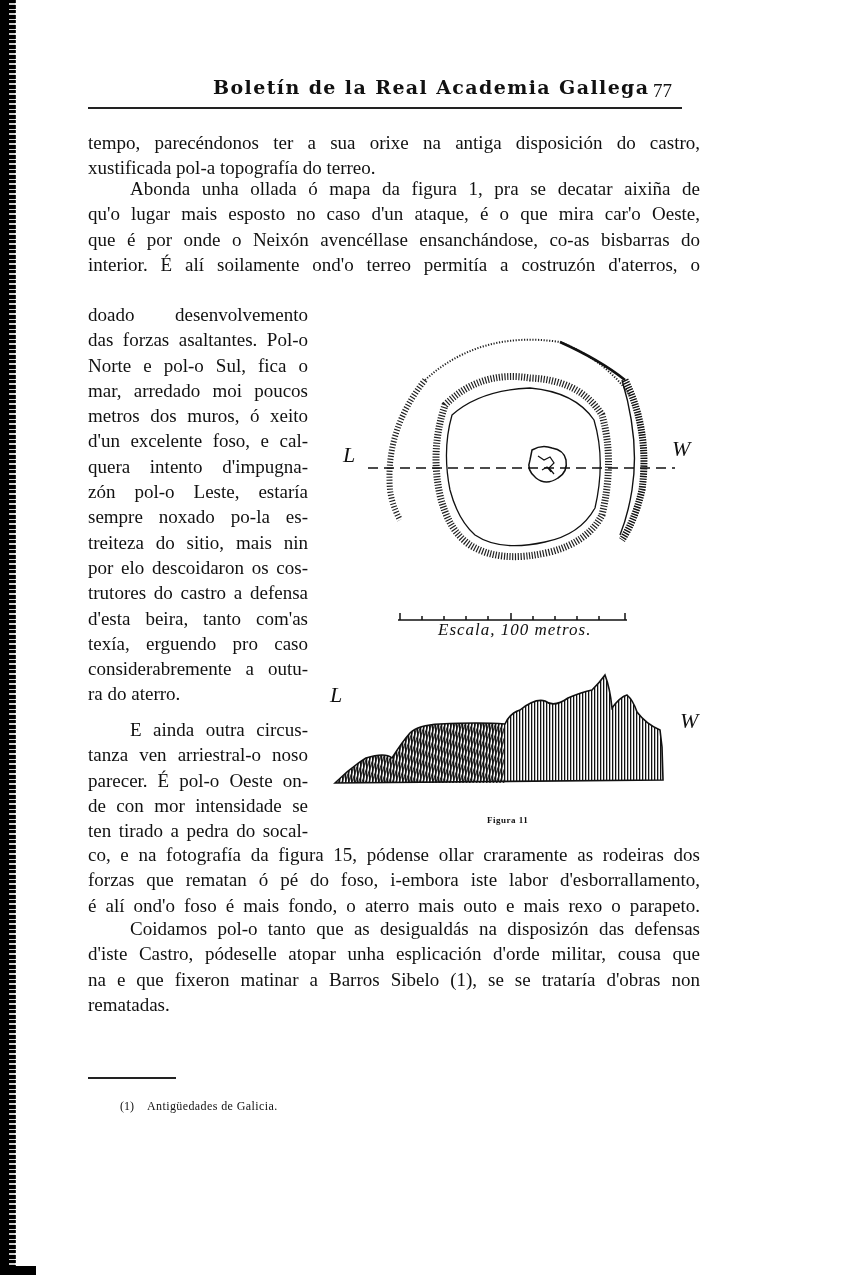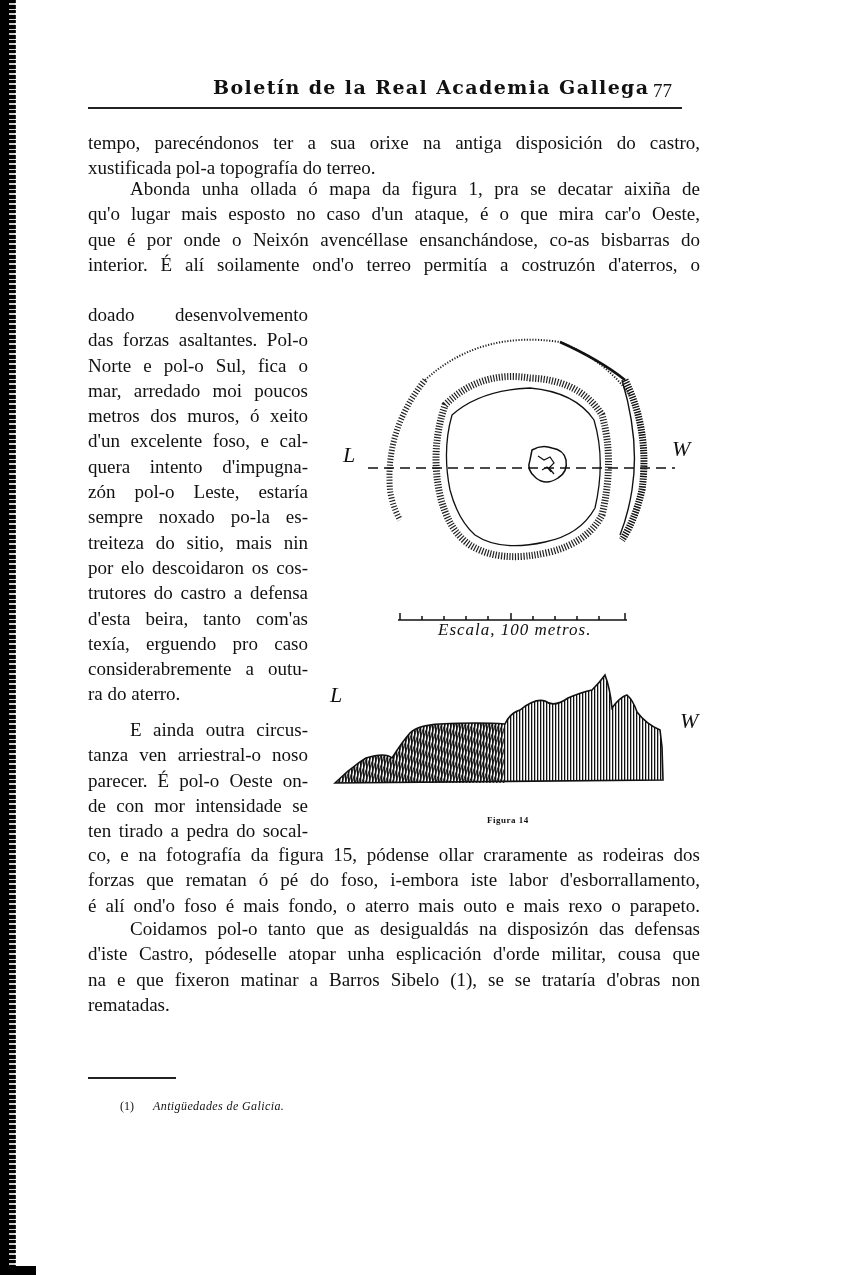--- a/index.html
+++ b/index.html
@@ -22,21 +22,21 @@
   .narrow { left:88px; width:220px; }
   .line { display:block; white-space:nowrap; text-align:justify; text-align-last:justify; height:25.3px; }
   .line.last { text-align-last:left; }
   .indent { padding-left:42px; }
   .fig-label { position:absolute; font-family:"Liberation Serif",serif; font-style:italic; font-size:22px; color:#111; }
   .scale-text { position:absolute; left:430px; top:620px; font-family:"Liberation Serif",serif; font-style:italic; font-size:17px; letter-spacing:1px;margin-left:8px; }
   .caption { position:absolute; left:487px; top:815px; font-family:"Liberation Serif",serif; font-weight:bold; font-size:9px; letter-spacing:.5px; }
 
   .fn-rule { position:absolute; left:88px; top:1077px; width:88px; height:2px; background:#222; }
   .footnote { position:absolute; left:120px; top:1099px; font-family:"Liberation Serif",serif; font-size:12px; }
-  .footnote .fn-title { font-style:italic; margin-left:16px; letter-spacing:.4px; }
+  .footnote .fn-title { margin-left:10px; letter-spacing:.4px; }
 </style>
 </head>
 <body>
 
 <div class="binding"></div>
 <div class="binding-fray"></div>
 <div class="binding-foot"></div>
 
 <div class="header">
   <span class="header-title">Boletín de la Real Academia Gallega</span>
@@ -144,20 +144,20 @@
 
     <path d="M 5 463 Q 20 448 36 438 Q 55 432 62 438 Q 72 422 80 413 Q 88 405 110 404 Q 150 402 175 404 Q 180 393 190 390 Q 205 378 215 381 Q 224 388 238 378 Q 252 372 262 370 Q 270 362 275 355 Q 280 368 282 388 Q 290 377 297 375 Q 303 380 307 392 Q 316 404 330 410 L 332 427 L 333 460 L 5 463 Z" fill="url(#hatchV)" stroke="#111" stroke-width="1.6"></path>
     <path d="M 5 463 Q 20 448 36 438 Q 55 432 62 438 Q 72 422 80 413 Q 88 405 110 404 Q 150 402 175 404 L 175 463 Z" fill="url(#hatchD)" opacity=".9"></path>
   </svg>
 
   <span class="fig-label" style="left:343px;top:442px">L</span>
   <span class="fig-label" style="left:672px;top:436px">W</span>
   <span class="scale-text">Escala, 100 metros.</span>
   <span class="fig-label" style="left:330px;top:682px">L</span>
   <span class="fig-label" style="left:680px;top:708px">W</span>
-  <span class="caption">Figura 14</span>
+  <span class="caption">Figura 11</span>
 </div>
 
 <div class="fn-rule"></div>
 <div class="footnote">
   <span>(1)</span>
   <span class="fn-title">Antigüedades de Galicia.</span>
 </div>
 
 </body></html>

